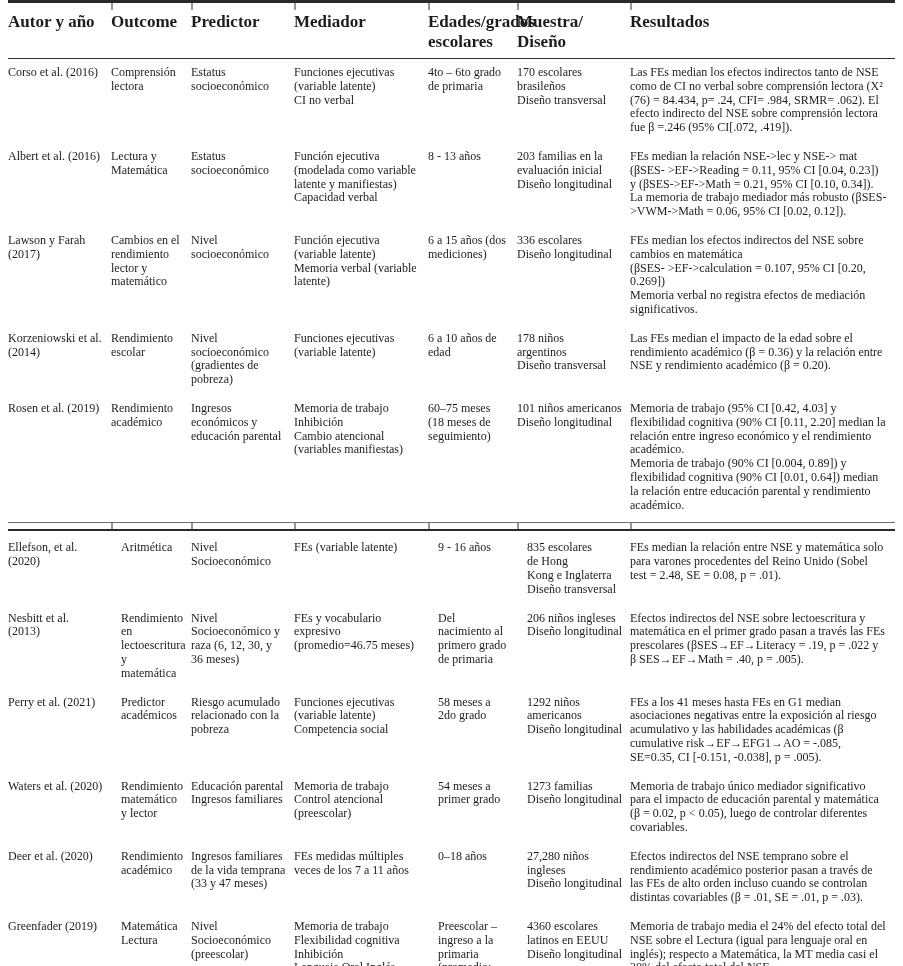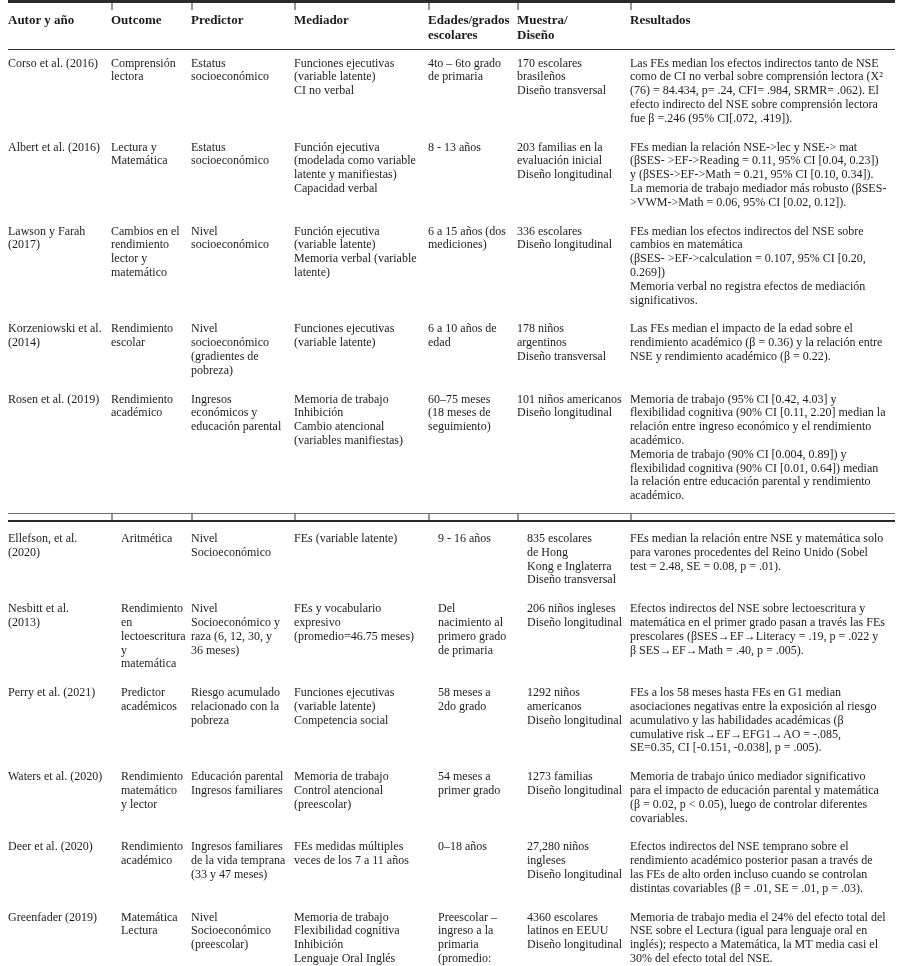--- a/index.html
+++ b/index.html
@@ -8,21 +8,21 @@
     background:#ffffff; color:#1c1c1c;
     font-family:"Liberation Serif", serif;
     padding:0 8px; position:relative;
   }
   .rule-top { position:relative; border-top:3px solid #2a2a2a; height:0; }
   .tick { position:absolute; width:2px; background:#979797; }
   .tick.down { top:0; height:7px; }
   table.study-table { border-collapse:collapse; table-layout:fixed; width:887px; }
   .study-table th {
     text-align:left; vertical-align:top;
-    font-size:13px; font-weight:700; line-height:1.18;
+    font-size:17px; font-weight:700; line-height:1.18;
     padding:9px 8px 6px 0;
     border-bottom:1.6px solid #2e2e2e;
     white-space:pre-line;
   }
   .study-table td {
     vertical-align:top;
     font-size:12px; line-height:1.15;
     padding:7px 8px 8px 0;
     white-space:pre-line;
   }
@@ -110,21 +110,21 @@
         </tr>
         <tr>
           <td class="c-autor">Korzeniowski et al. (2014)</td>
           <td class="c-outcome">Rendimiento escolar</td>
           <td class="c-predictor">Nivel socioeconómico (gradientes de pobreza)</td>
           <td class="c-mediador">Funciones ejecutivas (variable latente)</td>
           <td class="c-edades">6 a 10 años de edad</td>
           <td class="c-muestra">178 niños
 argentinos
 Diseño transversal</td>
-          <td class="c-resultados">Las FEs median el impacto de la edad sobre el rendimiento académico (β = 0.36) y la relación entre NSE y rendimiento académico (β = 0.22).</td>
+          <td class="c-resultados">Las FEs median el impacto de la edad sobre el rendimiento académico (β = 0.36) y la relación entre NSE y rendimiento académico (β = 0.20).</td>
         </tr>
         <tr>
           <td class="c-autor">Rosen et al. (2019)</td>
           <td class="c-outcome">Rendimiento académico</td>
           <td class="c-predictor">Ingresos económicos y educación parental</td>
           <td class="c-mediador">Memoria de trabajo
 Inhibición
 Cambio atencional (variables manifiestas)</td>
           <td class="c-edades">60–75 meses (18 meses de seguimiento)</td>
           <td class="c-muestra">101 niños americanos
@@ -163,21 +163,21 @@
         </tr>
         <tr>
           <td class="c-autor">Perry et al. (2021)</td>
           <td class="c-outcome">Predictor académicos</td>
           <td class="c-predictor">Riesgo acumulado relacionado con la pobreza</td>
           <td class="c-mediador">Funciones ejecutivas (variable latente)
 Competencia social</td>
           <td class="c-edades">58 meses a 2do grado</td>
           <td class="c-muestra">1292 niños americanos
 Diseño longitudinal</td>
-          <td class="c-resultados">FEs a los 58 meses hasta FEs en G1 median asociaciones negativas entre la exposición al riesgo acumulativo y las habilidades académicas (β cumulative risk→EF→EFG1→AO = -.085, SE=0.35, CI [-0.151, -0.038], p = .005).</td>
+          <td class="c-resultados">FEs a los 41 meses hasta FEs en G1 median asociaciones negativas entre la exposición al riesgo acumulativo y las habilidades académicas (β cumulative risk→EF→EFG1→AO = -.085, SE=0.35, CI [-0.151, -0.038], p = .005).</td>
         </tr>
         <tr>
           <td class="c-autor">Waters et al. (2020)</td>
           <td class="c-outcome">Rendimiento matemático y lector</td>
           <td class="c-predictor">Educación parental
 Ingresos familiares</td>
           <td class="c-mediador">Memoria de trabajo
 Control atencional (preescolar)</td>
           <td class="c-edades">54 meses a primer grado</td>
           <td class="c-muestra">1273 familias

